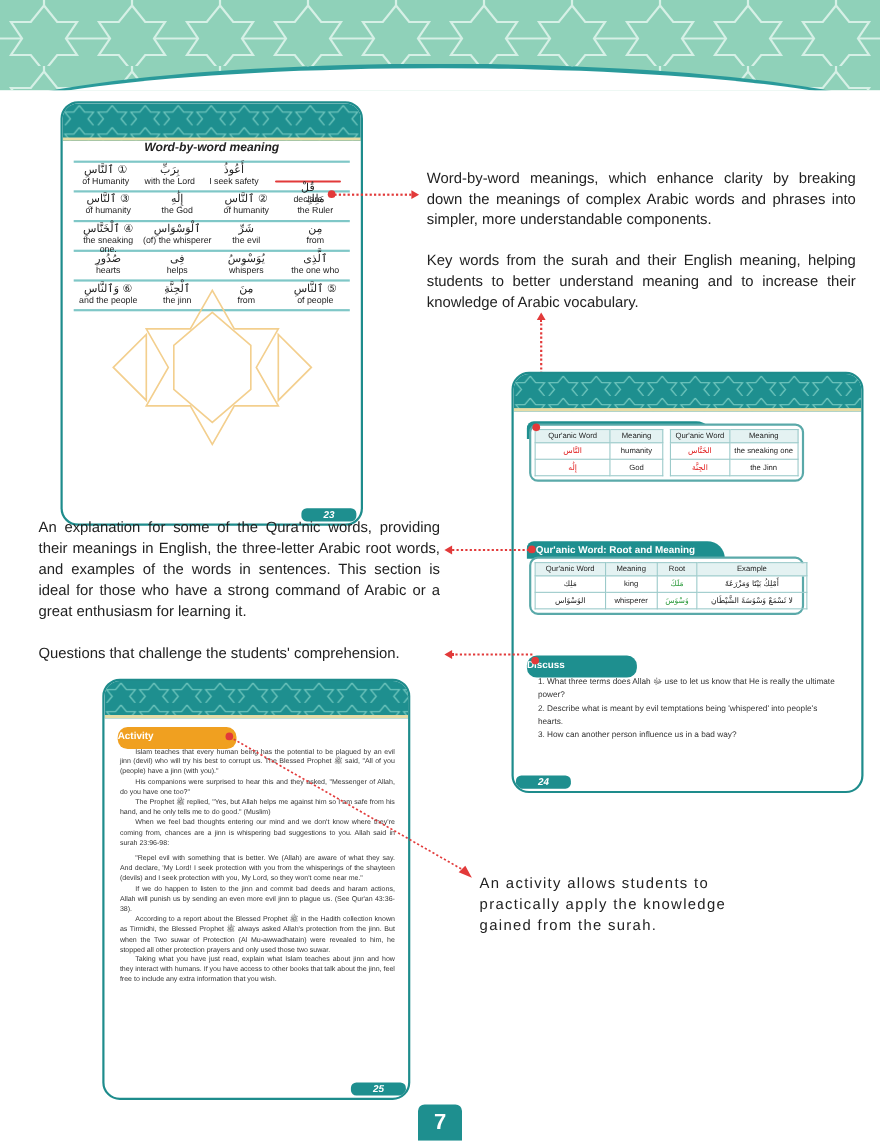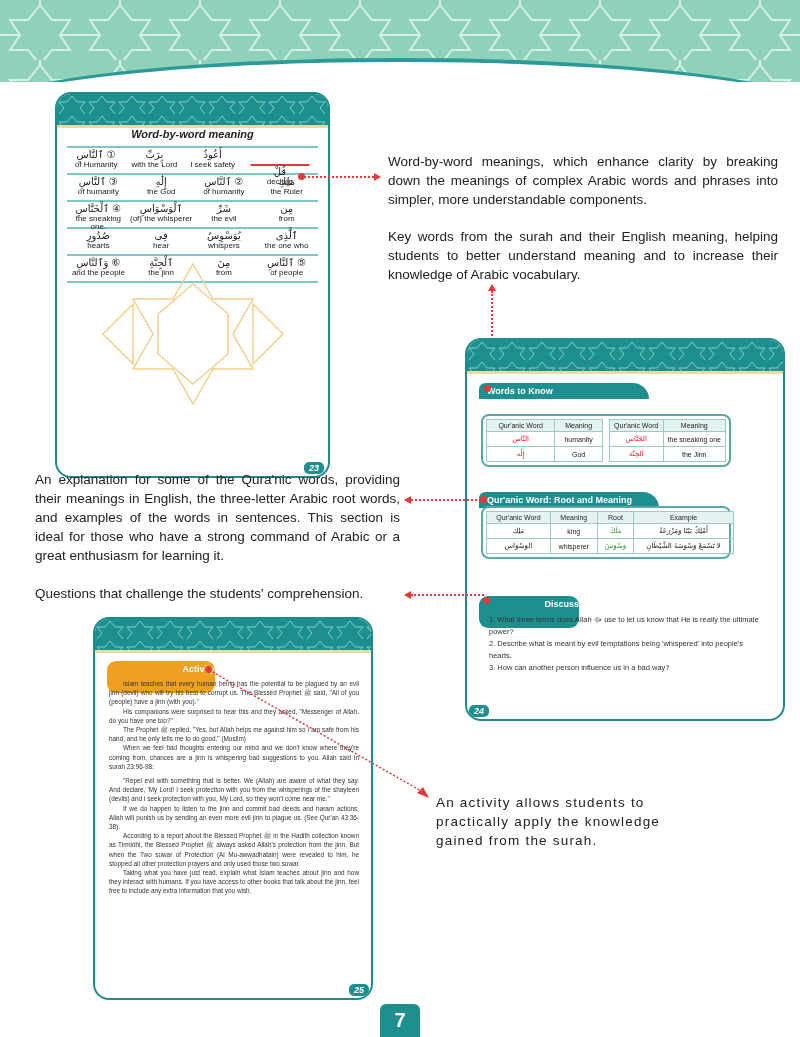--- a/index.html
+++ b/index.html
@@ -4,21 +4,21 @@
 <style>
   *{box-sizing:border-box;margin:0;padding:0}
   body{width:800px;height:1037px;background:#fff;position:relative;overflow:hidden;font-family:"Liberation Sans",sans-serif;color:#222}
   .banner{position:absolute;left:0;top:0;width:800px;height:82px;background:#8fd1b9;overflow:hidden}
   .banner svg{position:absolute;left:0;top:0}
   .banner-curve{position:absolute;left:-40px;top:58px;width:880px;height:120px;border-radius:50%;background:#fff;border-top:4px solid #2a9a9a}
   .page{position:absolute;background:#fff;border:2px solid #1e8c8c;border-radius:16px;overflow:hidden}
   .page-head{height:34px;background:#1e8f8f;position:relative;overflow:hidden}
   .page-head::after{content:"";position:absolute;left:0;right:0;bottom:0;height:3px;background:#e6dca6}
   .page-head svg{position:absolute;left:0;top:0}
-  .pnum{position:absolute;bottom:2px;background:#1e8f8f;color:#fff;font-size:9px;font-weight:bold;font-style:italic;padding:1px 5px;border-radius:5px}
+  .pnum{position:absolute;bottom:2px;background:#1e8f8f;color:#fff;font-size:9px;font-weight:bold;font-style:italic;padding:1px 20px;border-radius:5px}
   .wbw-title{text-align:center;font-weight:bold;font-size:13px;margin-top:10px}
   .wbw-sub{text-align:center;font-weight:bold;font-style:italic;font-size:11px;margin-bottom:6px}
   .wbw-grid{margin:0 10px;border-top:2px solid #7fc7c7}
   .wbw-row{display:flex;border-bottom:2px solid #7fc7c7;height:27px}
   .wbw-cell{flex:1;text-align:center;font-size:8px;line-height:1}
   .wbw-cell .ar{display:block;font-family:"DejaVu Sans",sans-serif;font-size:10px;height:13px;padding-top:2px}
   .wbw-cell .en{display:block;font-size:8px}
   .hl{border:1.5px solid #e23a3a;border-radius:6px;margin:16px 8px}
   .calli{position:absolute;left:50%;top:200px;transform:translateX(-50%);font-family:"DejaVu Serif",serif;font-size:46px;color:#1a6b6b;font-weight:bold}
   .star{position:absolute;left:50%;top:165px;transform:translateX(-50%)}
@@ -29,21 +29,21 @@
   .arrow-r{position:absolute;width:0;height:0;border-top:4px solid transparent;border-bottom:4px solid transparent;border-left:7px solid #e23a3a}
   .arrow-l{position:absolute;width:0;height:0;border-top:4px solid transparent;border-bottom:4px solid transparent;border-right:7px solid #e23a3a}
   .arrow-u{position:absolute;width:0;height:0;border-left:4px solid transparent;border-right:4px solid transparent;border-bottom:7px solid #e23a3a}
   .tab{position:absolute;background:#1e8f8f;color:#fff;font-size:9px;font-weight:bold;padding:3px 8px;border-radius:8px 20px 0 0}
   .tbox{position:absolute;border:2px solid #5aa9a9;border-radius:8px;background:#fff;padding:3px}
   table{border-collapse:collapse;font-size:7px;text-align:center}
   th{background:#e4f2f2;font-weight:normal;border:1px solid #9ccaca;padding:2px 4px}
   td{border:1px solid #9ccaca;padding:3px 4px}
   .red{color:#e01b1b;font-family:"DejaVu Sans",sans-serif}
   .green{color:#2a9a3a;font-family:"DejaVu Sans",sans-serif}
-  .pill{position:absolute;color:#fff;font-size:9px;font-weight:bold;text-align:right;border-radius:9px;height:32px;line-height:16px}
+  .pill{position:absolute;color:#fff;font-size:9px;font-weight:bold;text-align:left;border-radius:9px;height:20px;line-height:16px}
   .discuss-list{position:absolute;font-size:7.5px;line-height:12px;color:#333}
   .activity-text{position:absolute;font-size:6.4px;line-height:9.2px;color:#333;text-align:justify}
   .activity-text p{text-indent:14px}
   .footer-num{position:absolute;left:380px;top:1004px;width:40px;height:33px;background:#1e8f8f;color:#fff;font-weight:bold;font-size:20px;text-align:center;line-height:33px;border-radius:6px 6px 0 0}
 </style>
 </head>
 <body>
 
 <div class="banner">
   <svg width="800" height="82">
@@ -125,21 +125,21 @@
           <span class="en">from</span>
         </div>
     </div>
     <div class="wbw-row">
       <div class="wbw-cell">
           <span class="ar">صُدُورِ</span>
           <span class="en">hearts</span>
         </div>
       <div class="wbw-cell">
           <span class="ar">فِى</span>
-          <span class="en">hear</span>
+          <span class="en">helps</span>
         </div>
       <div class="wbw-cell">
           <span class="ar">يُوَسْوِسُ</span>
           <span class="en">whispers</span>
         </div>
       <div class="wbw-cell">
           <span class="ar">ٱلَّذِى</span>
           <span class="en">the one who</span>
         </div>
     </div>
@@ -183,21 +183,21 @@
 <div class="arrow-u" style="left:488px;top:284px"></div>
 <div class="dot-v" style="left:491px;top:291px;height:96px"></div>
 
 <div class="page" style="left:465px;top:338px;width:320px;height:383px">
   <div class="page-head">
     <svg width="320" height="34">
         <rect width="320" height="34" fill="url(#g2)"></rect>
       </svg>
   </div>
   <div class="tab" style="left:12px;top:43px;width:170px">Words to Know</div>
-  <div class="tbox" style="left:14px;top:74px;width:250px">
+  <div class="tbox" style="left:14px;top:45px;width:250px">
     <div style="display:flex;gap:6px">
       <table style="width:118px">
         <tbody>
             <tr>
               <th>Qur'anic Word</th>
               <th>Meaning</th>
             </tr>
         <tr>
               <td class="red">النَّاس</td>
               <td>humanity</td>

